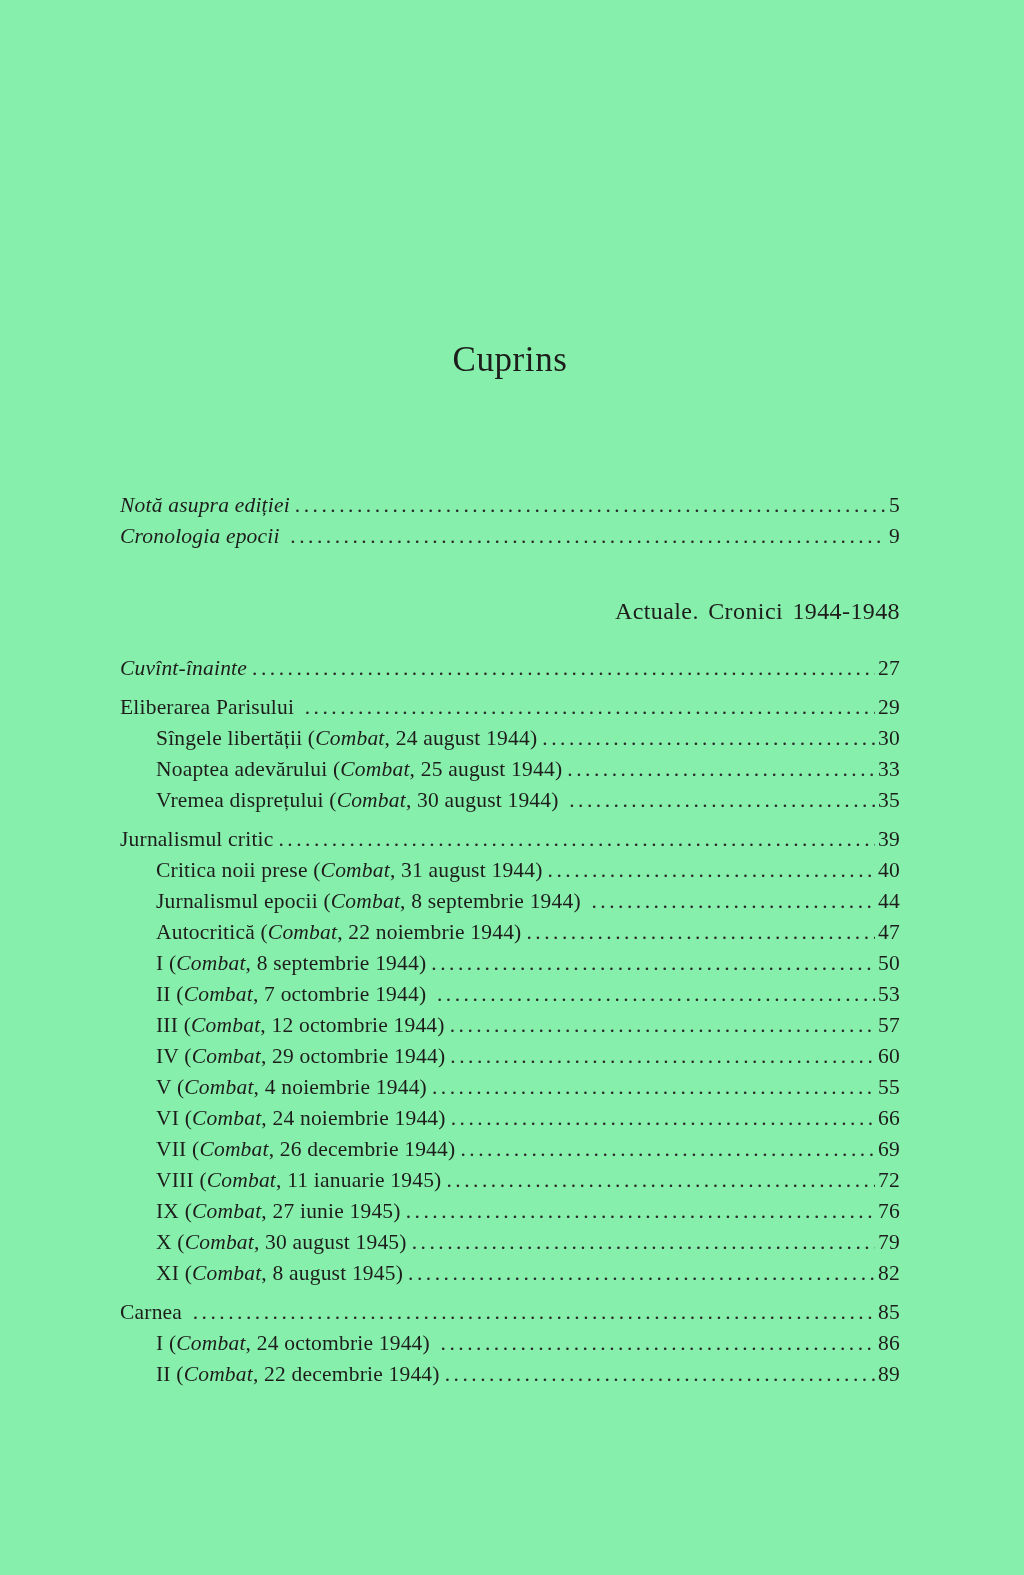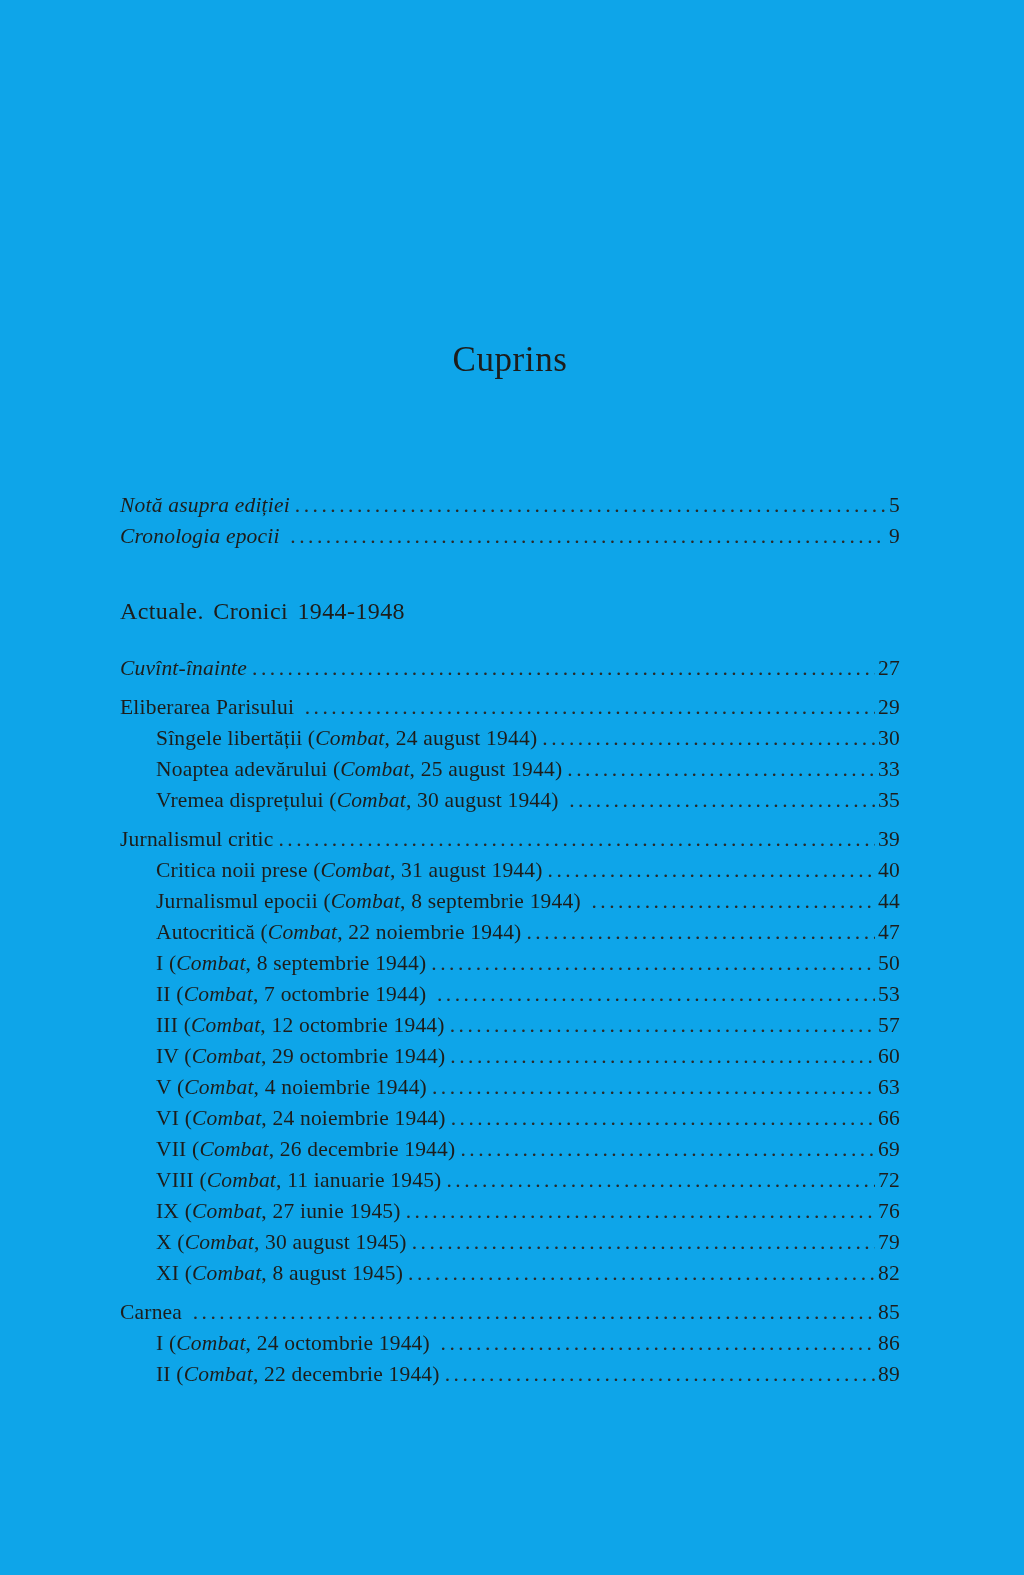--- a/index.html
+++ b/index.html
@@ -21,21 +21,21 @@
     font-weight: 400;
     text-align: center;
     letter-spacing: 0.6px;
   }
 
   .front-list { margin-top: 110px; }
 
   .section-heading {
     font-size: 24px;
     font-weight: 400;
-    text-align: left;
+    text-align: right;
     margin-top: 46px;
     letter-spacing: 0.4px;
     word-spacing: 3px;
   }
 
   .main-list { margin-top: 28px; }
 
   .row {
     display: flex;
     align-items: baseline;
@@ -60,21 +60,21 @@
     content: "...........................................................................................................................................................";
     letter-spacing: 3.5px;
     color: #2a2a28;
   }
 
   .pagenum { white-space: nowrap; }
 </style>
 </head>
 <body>
 
-<div class="page" style="color: rgb(29, 29, 27); background: #0ea5e9;">
+<div class="page" style="color: rgb(29, 29, 27); background: #86efac;">
   <h1 class="title">Cuprins</h1>
   <div class="front-list">
       <div class="row">
         <span class="entry-text"><span class="it">Notă asupra ediției</span></span>
         <span class="dots"></span>
         <span class="pagenum">5</span>
       </div>
       <div class="row">
         <span class="entry-text"><span class="it">Cronologia epocii </span></span>
         <span class="dots"></span>
@@ -144,21 +144,21 @@
         <span class="pagenum">57</span>
       </div>
       <div class="row indent">
         <span class="entry-text"><span>IV (</span><span class="it">Combat</span><span>, 29 octombrie 1944)</span></span>
         <span class="dots"></span>
         <span class="pagenum">60</span>
       </div>
       <div class="row indent">
         <span class="entry-text"><span>V (</span><span class="it">Combat</span><span>, 4 noiembrie 1944)</span></span>
         <span class="dots"></span>
-        <span class="pagenum">63</span>
+        <span class="pagenum">55</span>
       </div>
       <div class="row indent">
         <span class="entry-text"><span>VI (</span><span class="it">Combat</span><span>, 24 noiembrie 1944)</span></span>
         <span class="dots"></span>
         <span class="pagenum">66</span>
       </div>
       <div class="row indent">
         <span class="entry-text"><span>VII (</span><span class="it">Combat</span><span>, 26 decembrie 1944)</span></span>
         <span class="dots"></span>
         <span class="pagenum">69</span>

